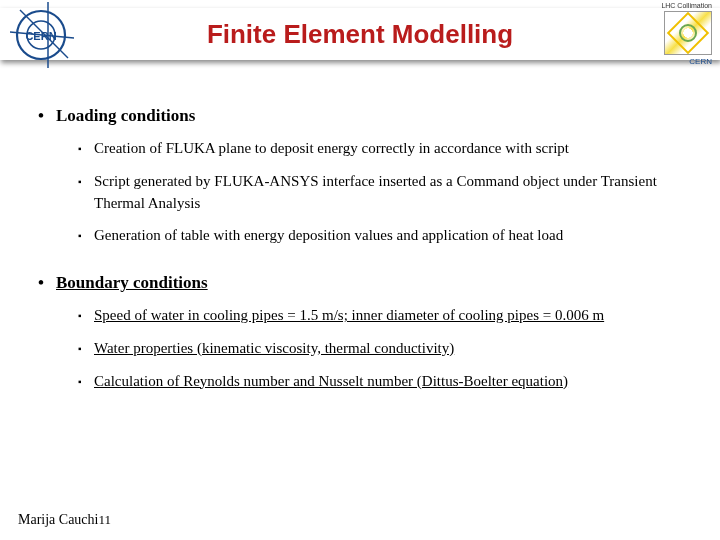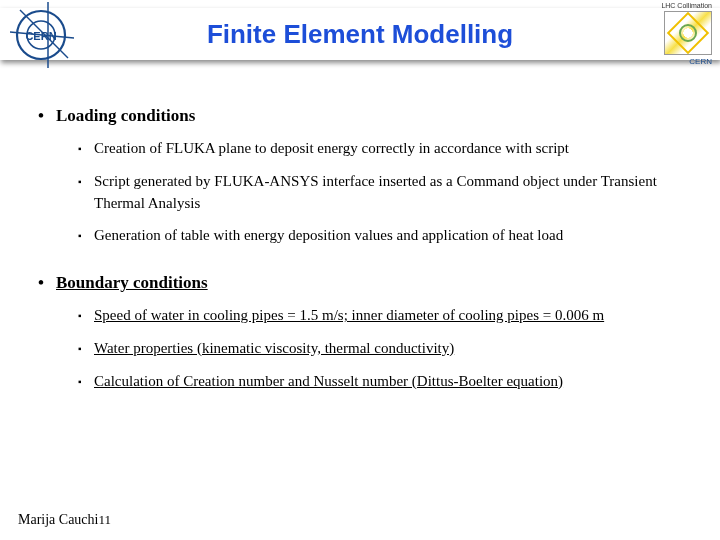--- a/index.html
+++ b/index.html
@@ -25,21 +25,21 @@
     background: #fff;
     box-shadow: 1px 3px 5px rgba(0,0,0,0.45);
     display: flex;
     align-items: center;
     justify-content: center;
   }
   .title-text {
     font-family: Arial, Helvetica, sans-serif;
     font-weight: bold;
     font-size: 26px;
-    color: #1d4ed8;
+    color: #b91c1c;
   }
   .logo-left {
     position: absolute;
     left: 6px;
     top: 0;
     width: 70px;
     height: 70px;
   }
   .logo-left svg { width: 70px; height: 70px; }
   .logo-right {
@@ -174,21 +174,21 @@
     <div class="sub-item">Creation of FLUKA plane to deposit energy correctly in accordance with script</div>
     <div class="sub-item">Script generated by FLUKA-ANSYS interface inserted as a Command object under Transient Thermal Analysis</div>
     <div class="sub-item">Generation of table with energy deposition values and application of heat load</div>
   </div>
 
   <div class="section2">
     <div class="bullet-main">Boundary conditions</div>
     <div class="sub-list">
       <div class="sub-item">Speed of water in cooling pipes = 1.5 m/s; inner diameter of cooling pipes = 0.006 m</div>
       <div class="sub-item">Water properties (kinematic viscosity, thermal conductivity)</div>
-      <div class="sub-item">Calculation of Creation number and Nusselt number (Dittus-Boelter equation)</div>
+      <div class="sub-item">Calculation of Reynolds number and Nusselt number (Dittus-Boelter equation)</div>
     </div>
   </div>
 
 </div>
 
 <div class="footer">
   <div class="author">Marija Cauchi</div>
   <div class="pagenum">11</div>
 </div>
 

